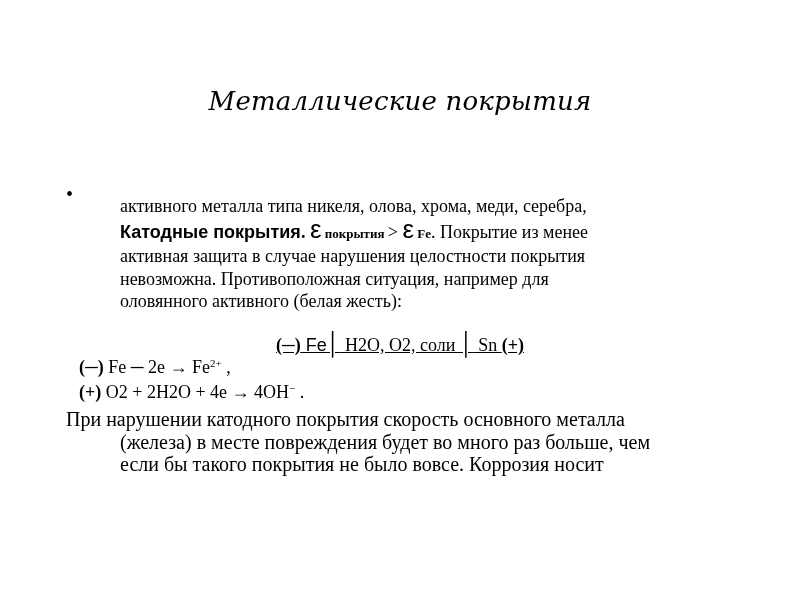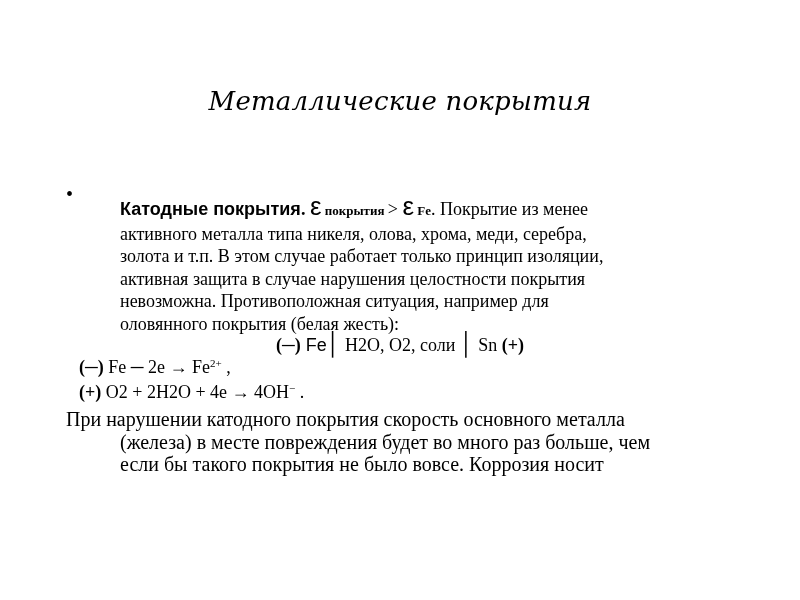--- a/index.html
+++ b/index.html
@@ -7,45 +7,44 @@
            font-family:"Liberation Serif", serif; color:#000; }
     .title { position:absolute; left:0; top:86px; width:800px; text-align:center;
              font-family:"DejaVu Serif", serif; font-style:italic; font-size:26px; letter-spacing:0.2px; }
     .bullet { position:absolute; left:66px; top:183px; font-size:20px; }
     .para1 { position:absolute; left:120px; top:195px; width:620px; font-size:18px; line-height:22.6px; }
     .para1 .line { white-space:nowrap; display:block; }
     .b { font-weight:bold; font-family:"Liberation Serif", serif; }
     .sans { font-family:"Liberation Sans", sans-serif; }
     .eps { font-family:"Liberation Sans", sans-serif; font-size:26px; }
     .small { font-size:13px; font-weight:bold; }
-    .cell { position:absolute; left:0; top:331px; width:800px; text-align:center; font-size:18px; white-space:nowrap; }
+    .cell { position:absolute; left:0; top:331px; width:800px; text-align:center; font-size:18px; white-space:nowrap;text-decoration:underline; }
     .bar { font-family:"Liberation Sans", sans-serif; font-size:22px; }
     .eq { position:absolute; left:66px; font-size:18px; white-space:nowrap;margin-left:13px; }
     .eq1 { top:357px; }
     .eq2 { top:382px; }
     sup { font-size:11px; vertical-align:6px; }
     .para2 { position:absolute; left:66px; top:408px; width:680px; font-size:20px; line-height:22.6px; }
     .para2 .line { display:block; white-space:nowrap; }
     .indent { padding-left:54px; }
   </style>
 </head>
 <body>
 
 <div>
   <div class="title">Металлические покрытия</div>
 
   <div class="bullet">•</div>
 
   <div class="para1">
+    <span class="line">активного металла типа никеля, олова, хрома, меди, серебра,</span>
     <span class="line"><span class="b sans" style="font-family:'Liberation Sans',sans-serif;">Катодные покрытия</span><span class="b">. </span><span class="eps">ε</span><span class="small"> покрытия </span><span>&gt; </span><span class="eps">ε</span><span class="small"> Fe</span><span>. Покрытие из менее</span></span>
-    <span class="line">активного металла типа никеля, олова, хрома, меди, серебра,</span>
-    <span class="line">золота и т.п. В этом случае работает только принцип изоляции,</span>
     <span class="line">активная защита в случае нарушения целостности покрытия</span>
     <span class="line">невозможна. Противоположная ситуация, например для</span>
-    <span class="line">оловянного покрытия (белая жесть):</span>
+    <span class="line">оловянного активного (белая жесть):</span>
   </div>
 
   <div class="cell">
     <span class="b">(─)</span><span class="sans"> Fe</span><span class="bar">│</span><span> H2O, O2, соли </span><span class="bar">│</span><span> Sn </span><span class="b">(+)</span>
   </div>
 
   <div class="eq eq1">
     <span class="b">(─)</span><span> Fe ─   2e  →  Fe</span><sup>2+</sup><span> ,</span>
   </div>
 

